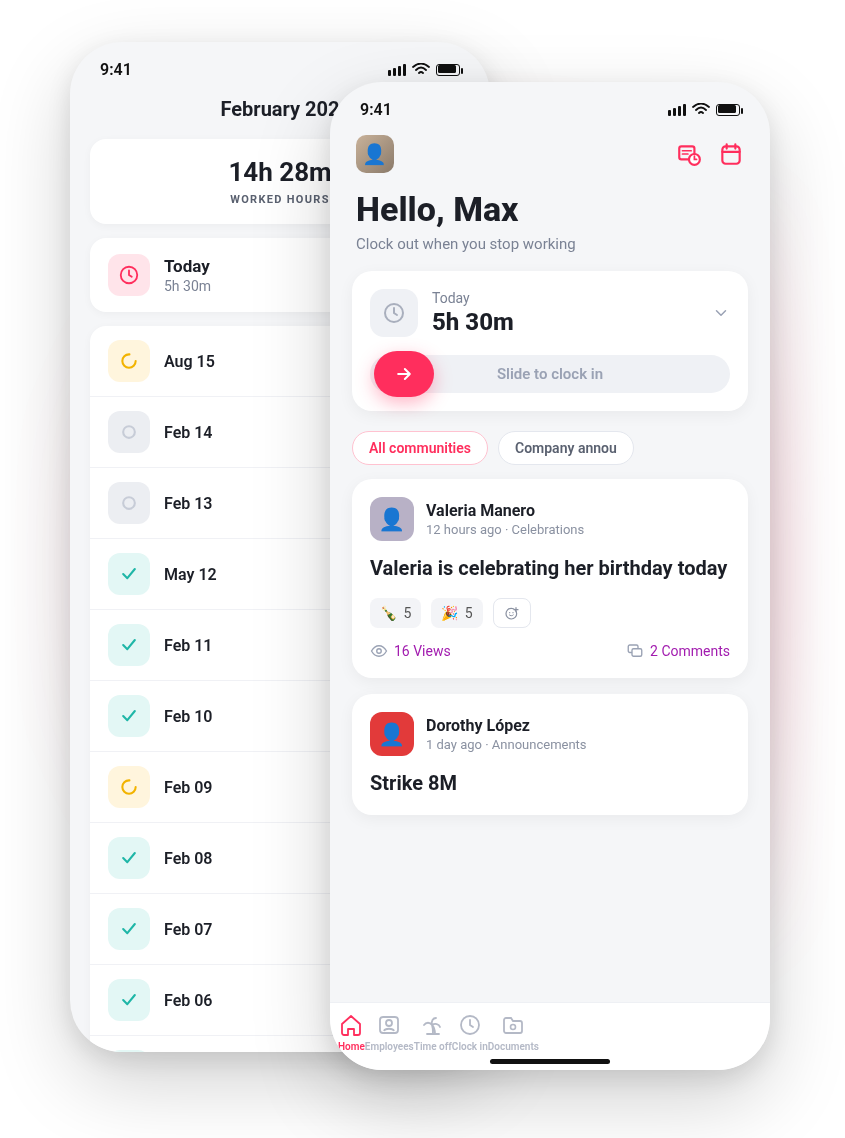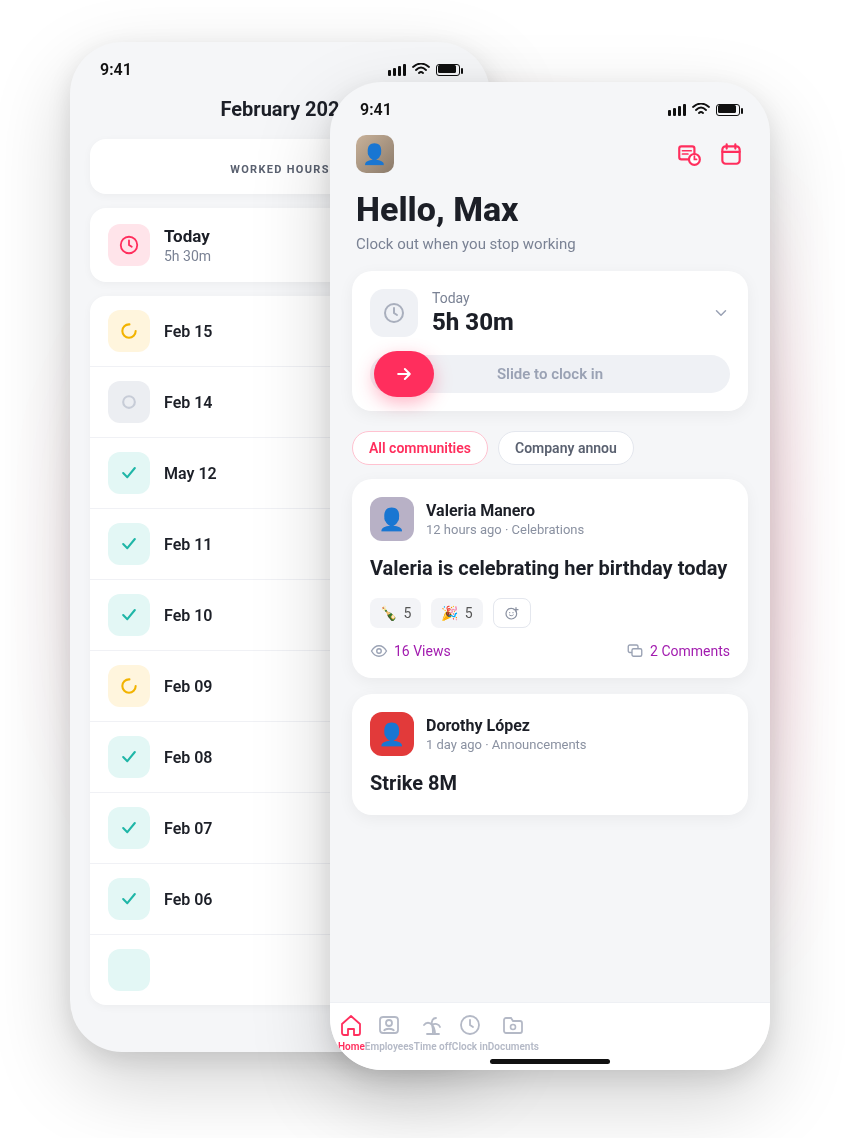--- a/index.html
+++ b/index.html
@@ -176,20 +176,21 @@
         </svg>
       <div class="battery">
           <i></i>
         </div>
     </div>
   </div>
 
   <div class="a-title">February 202</div>
 
   <div class="a-stats">
+    <div class="big">14h 28m</div>
     <div class="cap">WORKED HOURS</div>
   </div>
 
   <div class="a-today">
     <div class="icon-chip pink">
       <svg width="22" height="22" viewBox="0 0 24 24">
           <circle cx="12" cy="12" r="9" stroke="#ff2e5d" stroke-width="2" fill="none"></circle>
           <path d="M12 7v5l3 2" stroke="#ff2e5d" stroke-width="2" fill="none" stroke-linecap="round"></path>
         </svg>
     </div>
@@ -199,29 +200,37 @@
     </div>
   </div>
 
   <div class="a-list" id="a-list">
       <div class="a-row">
         <div class="icon-chip yellow">
           <svg width="20" height="20" viewBox="0 0 24 24">
             <circle cx="12" cy="12" r="8" stroke="#f2b300" stroke-width="2.5" fill="none" stroke-dasharray="38 12" stroke-linecap="round"></circle>
           </svg>
         </div>
-        <div class="date">Feb 15</div>
+        <div class="date">Aug 15</div>
       </div>
       <div class="a-row">
         <div class="icon-chip gray">
           <svg width="20" height="20" viewBox="0 0 24 24">
             <circle cx="12" cy="12" r="7" stroke="#c7ccd7" stroke-width="2.5" fill="none"></circle>
           </svg>
         </div>
         <div class="date">Feb 14</div>
+      </div>
+      <div class="a-row">
+        <div class="icon-chip gray">
+          <svg width="20" height="20" viewBox="0 0 24 24">
+            <circle cx="12" cy="12" r="7" stroke="#c7ccd7" stroke-width="2.5" fill="none"></circle>
+          </svg>
+        </div>
+        <div class="date">Feb 13</div>
       </div>
       <div class="a-row">
         <div class="icon-chip teal">
           <svg width="20" height="20" viewBox="0 0 24 24">
             <path d="M5 12l5 5 9-11" stroke="#1fb6a7" stroke-width="2.5" fill="none" stroke-linecap="round" stroke-linejoin="round"></path>
           </svg>
         </div>
         <div class="date">May 12</div>
       </div>
       <div class="a-row">

